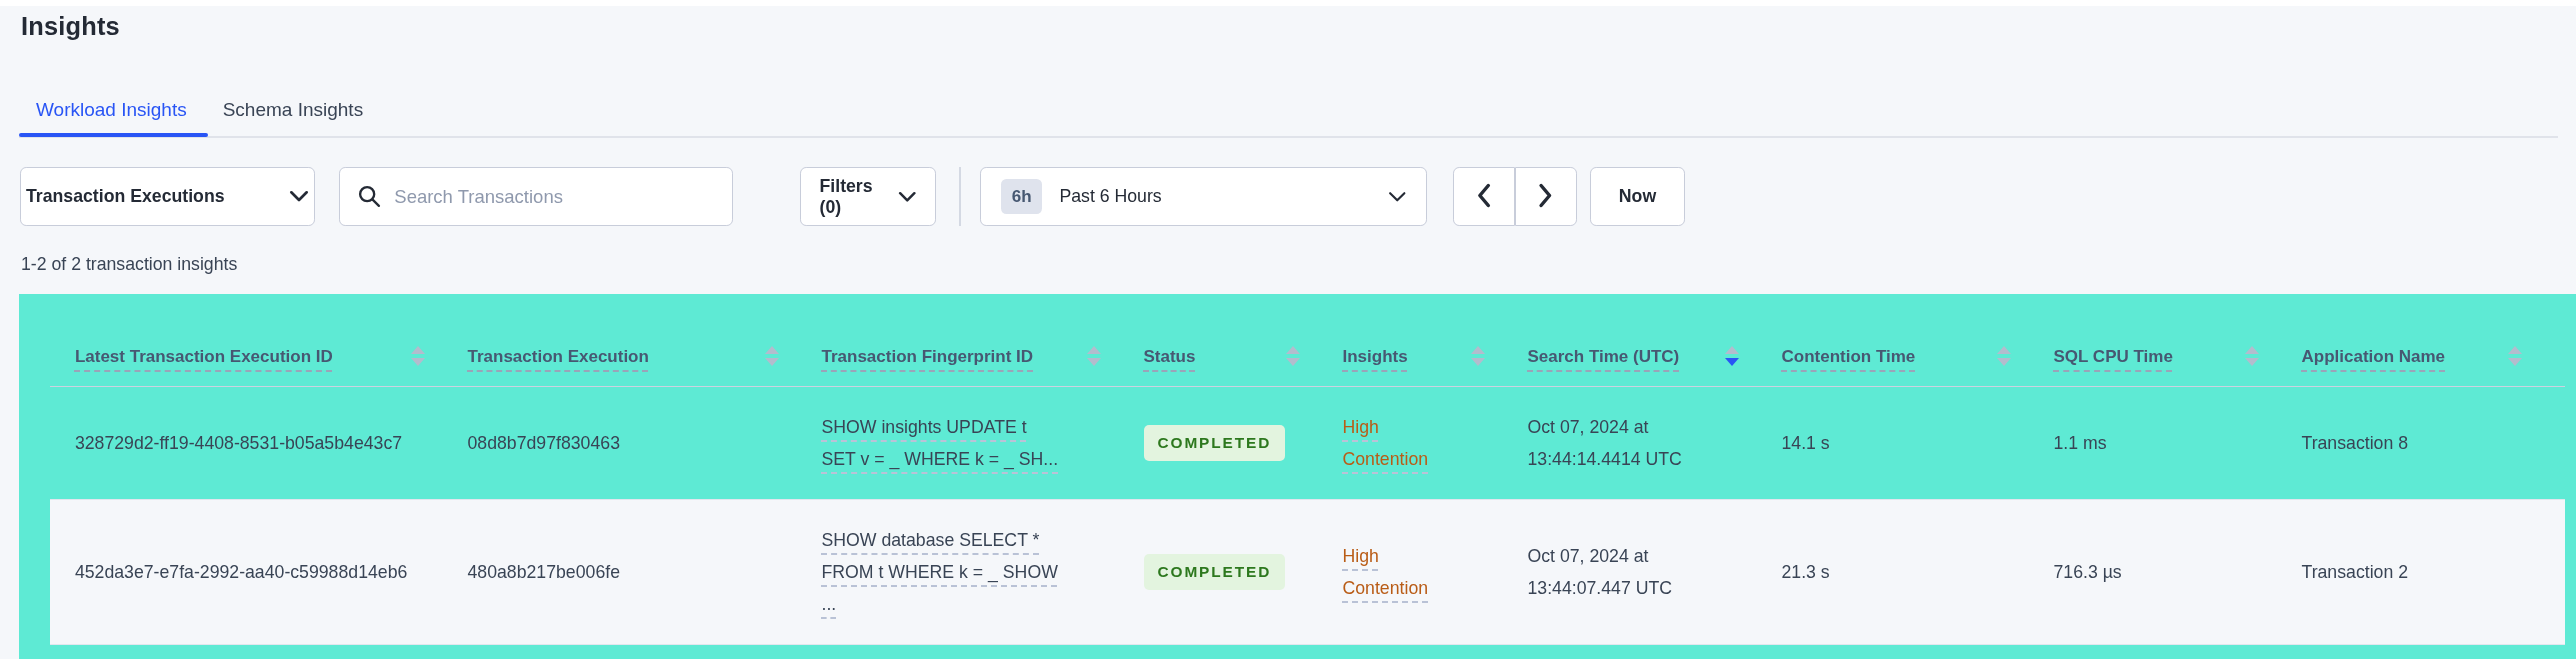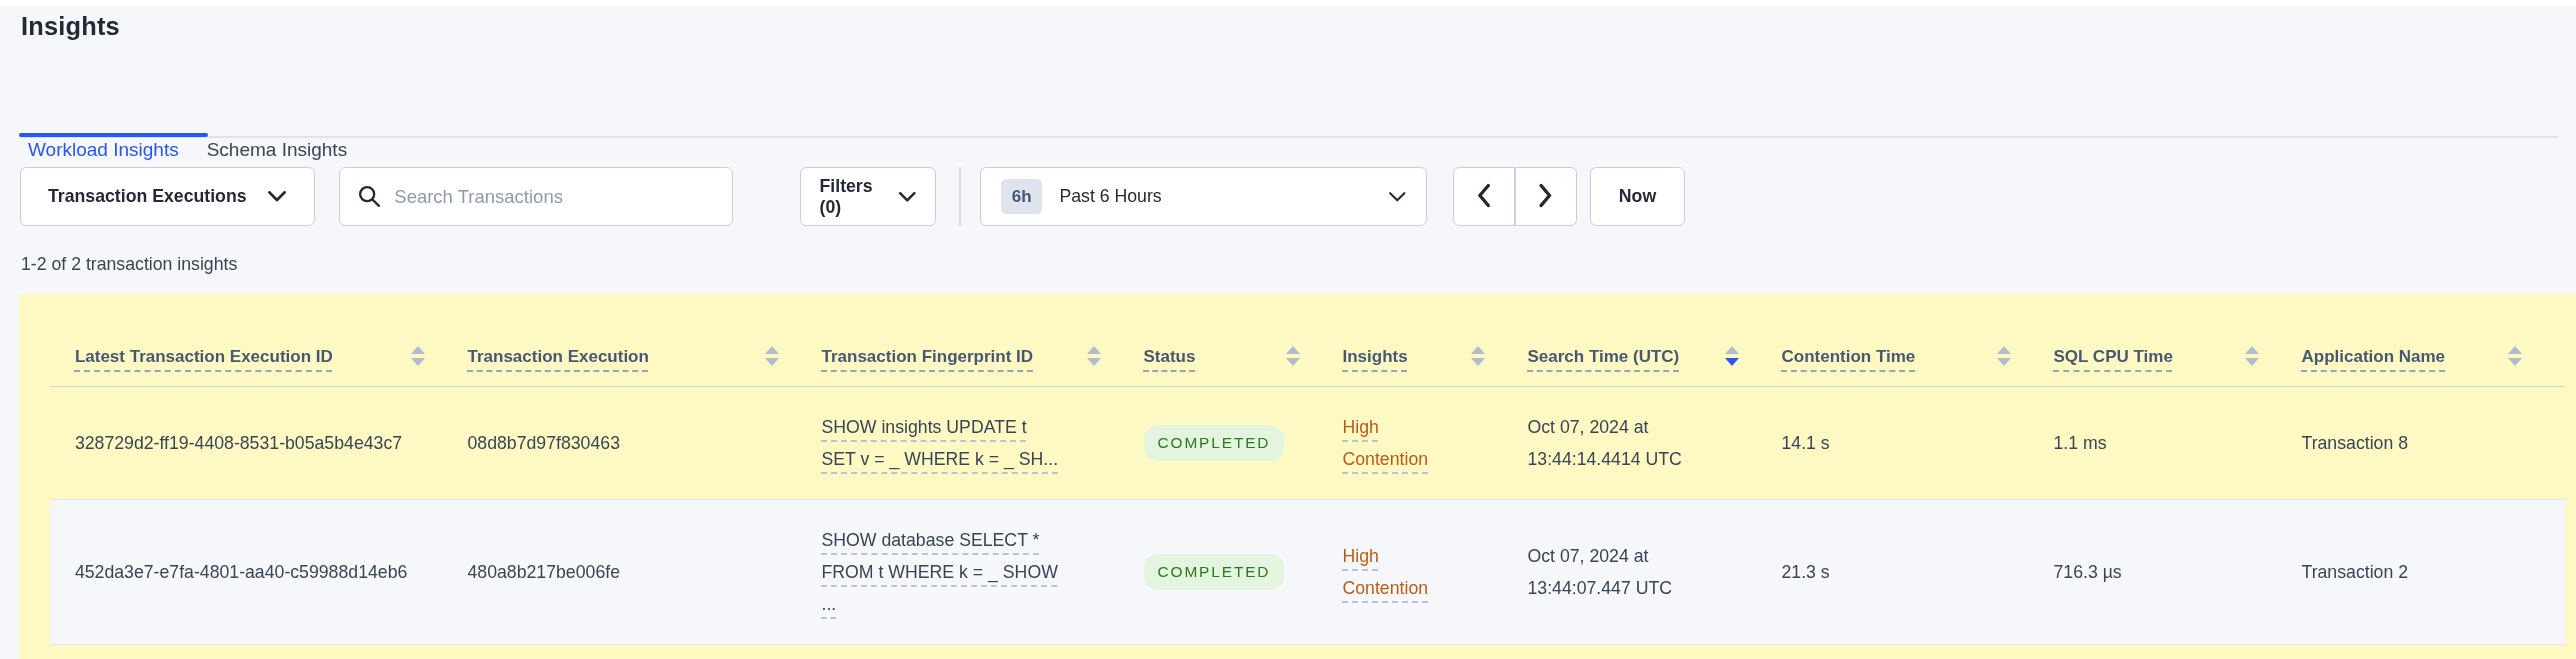--- a/index.html
+++ b/index.html
@@ -14,35 +14,35 @@
   #screen { position:absolute; inset:0; }
 
   .top-strip { position:absolute; top:0; left:0; right:0; height:6.2px; background:#ffffff; }
 
   .page-title {
     position:absolute; left:21px; top:12.3px;
     font-size:25.4px; font-weight:700; color:#242a35; letter-spacing:0.2px;
   }
 
   
-  .tabs { position:absolute; left:28px; top:99px; display:flex; gap:28px;margin-top:40px; }
+  .tabs { position:absolute; left:36px; top:99px; display:flex; gap:36px; }
   .tab { font-size:19px; font-weight:500; color:#394455; cursor:pointer; padding-bottom:20px; }
   .tab.active { color:#2955f5; }
   .tabs-rule  { position:absolute; left:18.5px; right:18.5px; top:136px; height:1.5px; background:#e0e3ea; }
   .tabs-active-bar { position:absolute; left:18.5px; width:189px; top:133px; height:3.9px; background:#2955f5; border-radius:2.3px; }
 
   
   .ctl {
     position:absolute; top:167px; height:59px;
     background:#fff; border:1.5px solid #c8cdda; border-radius:6.2px;
     display:flex; align-items:center;
     font-size:17.7px; color:#242a35;
   }
   .ctl.btnlike { font-weight:600; cursor:pointer; }
-  .type-select { left:20px; width:295px; padding:0 27px; justify-content:space-between; }
+  .type-select { left:20px; width:295px; padding:0 5px; justify-content:space-between; }
   .search-box  { left:339px; width:394px; padding:0 17px; }
   .search-box input {
     border:none; outline:none; flex:1; font-family:"Liberation Sans", sans-serif;
     font-size:18.5px; color:#394455; background:transparent; margin-left:12.3px;
   }
   .search-box input::placeholder { color:#8f99ad; }
   .filters-btn { left:800px; width:136px; padding:0 18.5px; justify-content:space-between; }
   .ctl-divider { position:absolute; left:959px; top:167px; height:59px; width:1.5px; background:#d4d9e3; }
   .time-picker { left:980px; width:447px; padding:3px 20px; }
   .tw-badge {
@@ -55,21 +55,21 @@
     width:62px; background:#fff; border:1.5px solid #c8cdda;
     display:flex; align-items:center; justify-content:center; cursor:pointer;
   }
   .arrow-btn.prev { border-radius:6.2px 0 0 6.2px; border-right-width:0.8px; }
   .arrow-btn.next { border-radius:0 6.2px 6.2px 0; border-left-width:0.8px; }
   .now-btn { left:1590px; width:95px; justify-content:center; }
 
   .results-count { position:absolute; left:21px; top:254px; font-size:17.7px; color:#394455; }
 
   
-  .card { position:absolute; left:18.5px; right:0; top:294px; bottom:0; background:#fef9c3; }
+  .card { position:absolute; left:18.5px; right:0; top:294px; bottom:0; background:#5eead4; }
   .table { margin:0 10.8px 0 31px; }
   .t-head, .t-row {
     display:grid;
     grid-template-columns:418px 354px 322px 199px 185px 254px 272px 248px minmax(0,1fr);
   }
   .t-head {
     height:93px; align-items:end; padding-bottom:18.5px;
     border-bottom:1.5px solid #ccd2e0;
   }
   .th {
@@ -89,22 +89,22 @@
   .t-row.striped { background:#f5f7fa; }
   .td { padding-right:31px; font-size:17.7px; color:#394455; line-height:32px; }
   .td:first-child { padding-left:25.4px; }
   .id-wrap { max-width:362px; word-break:break-word; }
   .stmt-line {
     display:inline-block; color:#394455; cursor:pointer;
     text-decoration:underline dashed #b9c2d6; text-decoration-thickness:1.5px; text-underline-offset:7px;
   }
   .status-badge {
     display:inline-block; background:#e3f4df; color:#2d781e;
-    font-size:15.4px; font-weight:400; letter-spacing:1.9px;
-    padding:8.5px 14px; border-radius:14px; line-height:18.5px;
+    font-size:15.4px; font-weight:700; letter-spacing:1.9px;
+    padding:8.5px 14px; border-radius:5px; line-height:18.5px;
   }
   .insight-link {
     display:inline-block; max-width:116px; color:#b95c16; cursor:pointer;
     text-decoration:underline dashed #b9c2d6; text-decoration-thickness:1.5px; text-underline-offset:7px;
   }
   .time-wrap { max-width:216px; }
 
   .chev-icon, .search-icon-svg { display:block; }
 </style>
 </head>
@@ -270,21 +270,21 @@
         <div class="td">
           <div class="time-wrap">Oct 07, 2024 at 13:44:14.4414 UTC</div>
         </div>
         <div class="td">14.1 s</div>
         <div class="td">1.1 ms</div>
         <div class="td">Transaction 8</div>
       </div>
 
       <div class="t-row striped">
         <div class="td">
-          <div class="id-wrap">452da3e7-e7fa-4801-aa40-c59988d14eb6</div>
+          <div class="id-wrap">452da3e7-e7fa-2992-aa40-c59988d14eb6</div>
         </div>
         <div class="td">480a8b217be006fe</div>
         <div class="td">
           <div><span class="stmt-line">SHOW database SELECT *</span></div>
           <div><span class="stmt-line">FROM t WHERE k = _ SHOW</span></div>
           <div><span class="stmt-line">...</span></div>
         </div>
         <div class="td">
           <span class="status-badge">COMPLETED</span>
         </div>

